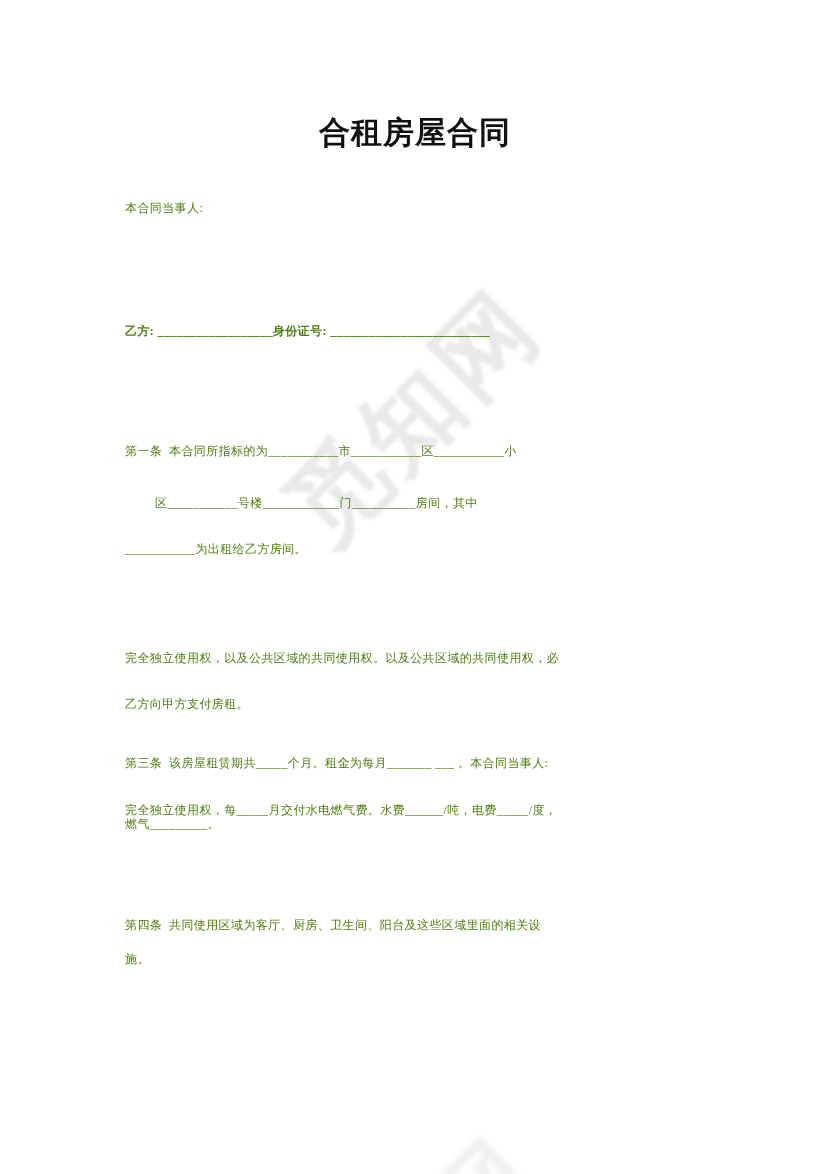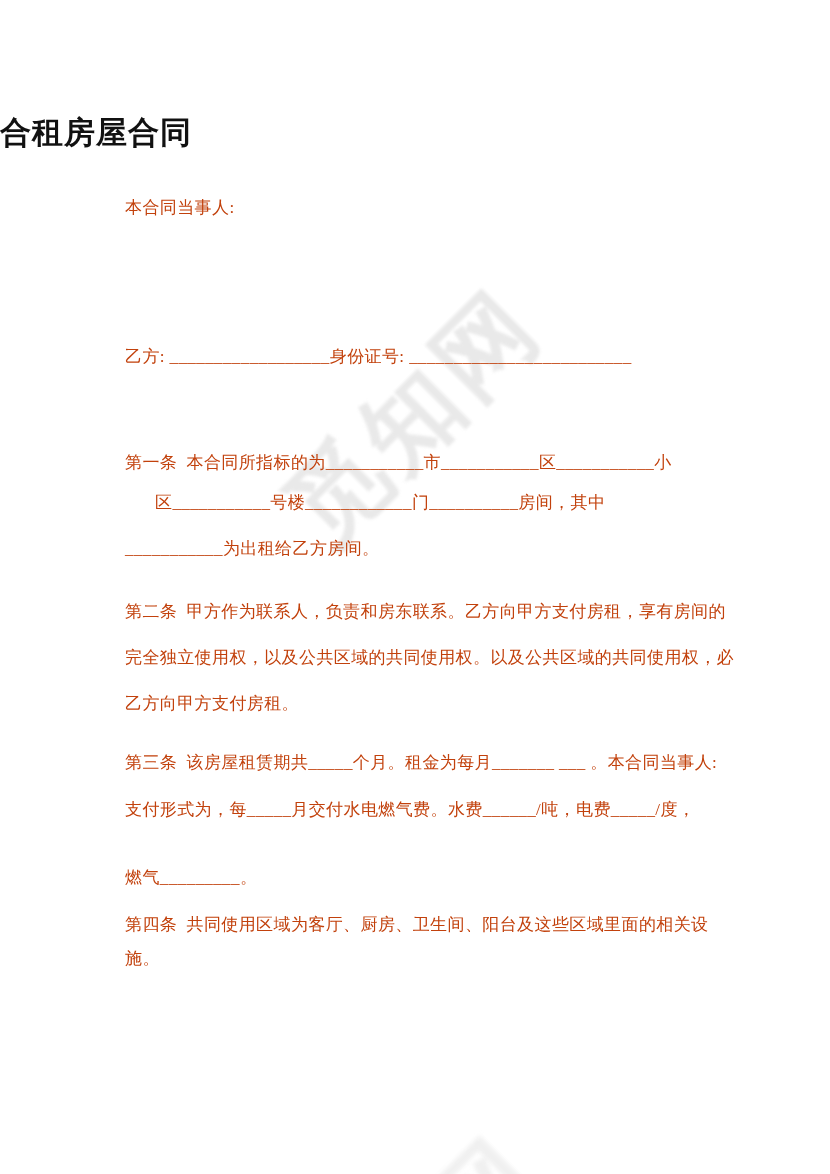--- a/index.html
+++ b/index.html
@@ -60,50 +60,50 @@
     pointer-events: none;
     user-select: none;
     z-index: 0;
   }
   
   .doc-title {
     position: absolute;
     left: 0;
     top: 112px;
     width: 830px;
-    text-align: left;
+    text-align: center;
     font-size: 31px;
     font-weight: bold;
     letter-spacing: 1px;
     color: #111111;
     z-index: 1;
     white-space: pre;
   }
   .line {
     position: absolute;
     left: 125px;
-    font-size: 17px;
-    color: #c2410c;
+    font-size: 12px;
+    color: #4d7c0f;
     letter-spacing: 0.4px;
     white-space: pre;
     z-index: 1;
     line-height: 22px;
   }
   .l-intro   { top: 197px; }
   .l-party-a { top: 259px; }
-  .l-party-b { top: 346px; }
-  .l-a1-1 { top: 452px; }
+  .l-party-b { top: 320px; font-weight: bold; }
+  .l-a1-1 { top: 440px; }
   .l-a1-2 { top: 492px; margin-left: 30px; }
   .l-a1-3 { top: 538px; }
   .l-a2-1 { top: 601px; }
   .l-a2-2 { top: 647px; }
   .l-a2-3 { top: 693px; }
   .l-a3-1 { top: 752px; }
   .l-a3-2 { top: 799px; }
-  .l-a3-3 { top: 867px; text-align: center; }
+  .l-a3-3 { top: 813px; text-align: center; }
   .l-a4-1 { top: 902px; margin-top: 12px; }
   .l-a4-2 { top: 948px; }
 </style>
 </head>
 <body>
 
 <div class="page">
 
   <div class="watermark-main">觅知网</div>
 
@@ -113,24 +113,23 @@
 
   <div class="line l-intro">本合同当事人:</div>
 
 
   <div class="line l-party-b">乙方: __________________身份证号: _________________________</div>
 
   <div class="line l-a1-1">第一条  本合同所指标的为___________市___________区___________小</div>
   <div class="line l-a1-2">区___________号楼____________门__________房间，其中</div>
   <div class="line l-a1-3">___________为出租给乙方房间。</div>
 
-  <div class="line l-a2-1">第二条  甲方作为联系人，负责和房东联系。乙方向甲方支付房租，享有房间的</div>
   <div class="line l-a2-2">完全独立使用权，以及公共区域的共同使用权。以及公共区域的共同使用权，必</div>
   <div class="line l-a2-3">乙方向甲方支付房租。</div>
 
   <div class="line l-a3-1">第三条  该房屋租赁期共_____个月。租金为每月_______ ___ 。本合同当事人:</div>
-  <div class="line l-a3-2">支付形式为，每_____月交付水电燃气费。水费______/吨，电费_____/度，</div>
+  <div class="line l-a3-2">完全独立使用权，每_____月交付水电燃气费。水费______/吨，电费_____/度，</div>
   <div class="line l-a3-3">燃气_________。</div>
 
   <div class="line l-a4-1">第四条  共同使用区域为客厅、厨房、卫生间、阳台及这些区域里面的相关设</div>
   <div class="line l-a4-2">施。</div>
 
 </div>
 
 </body></html>

